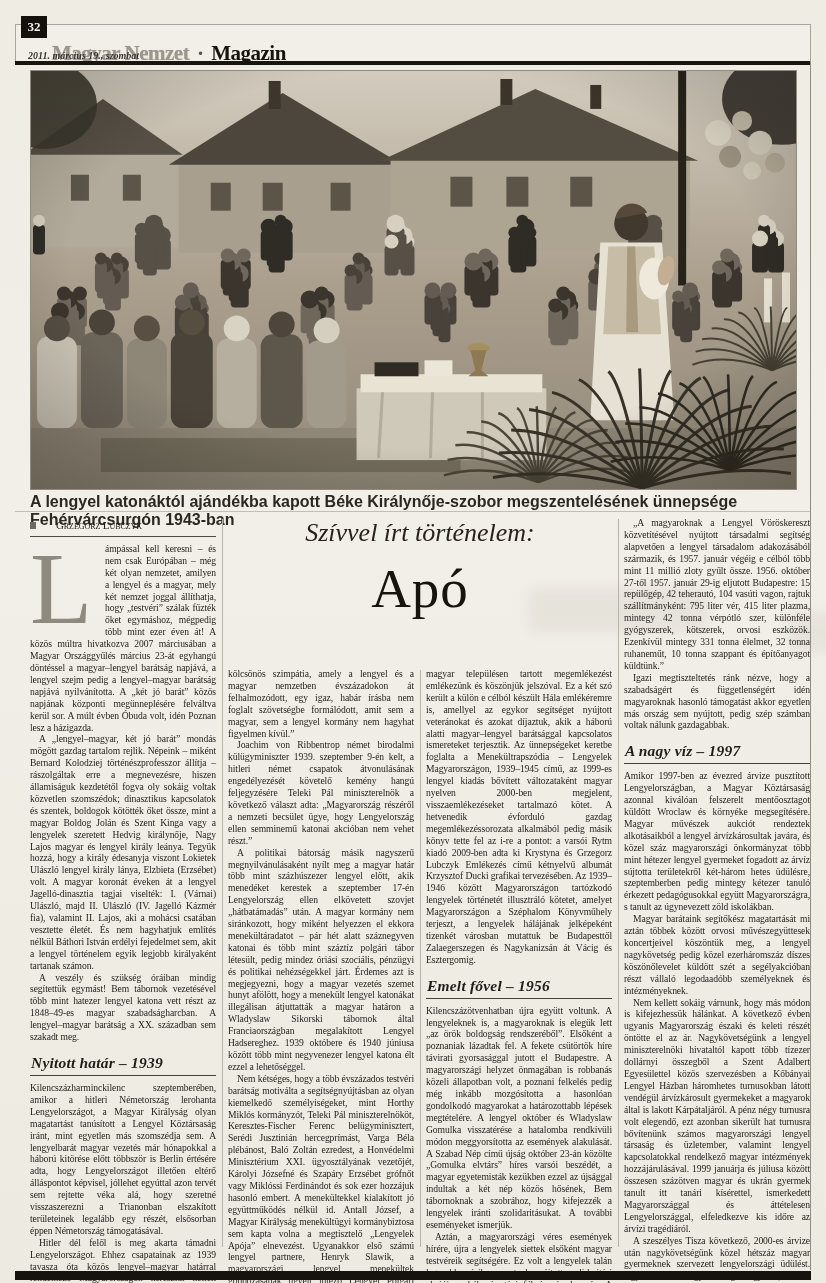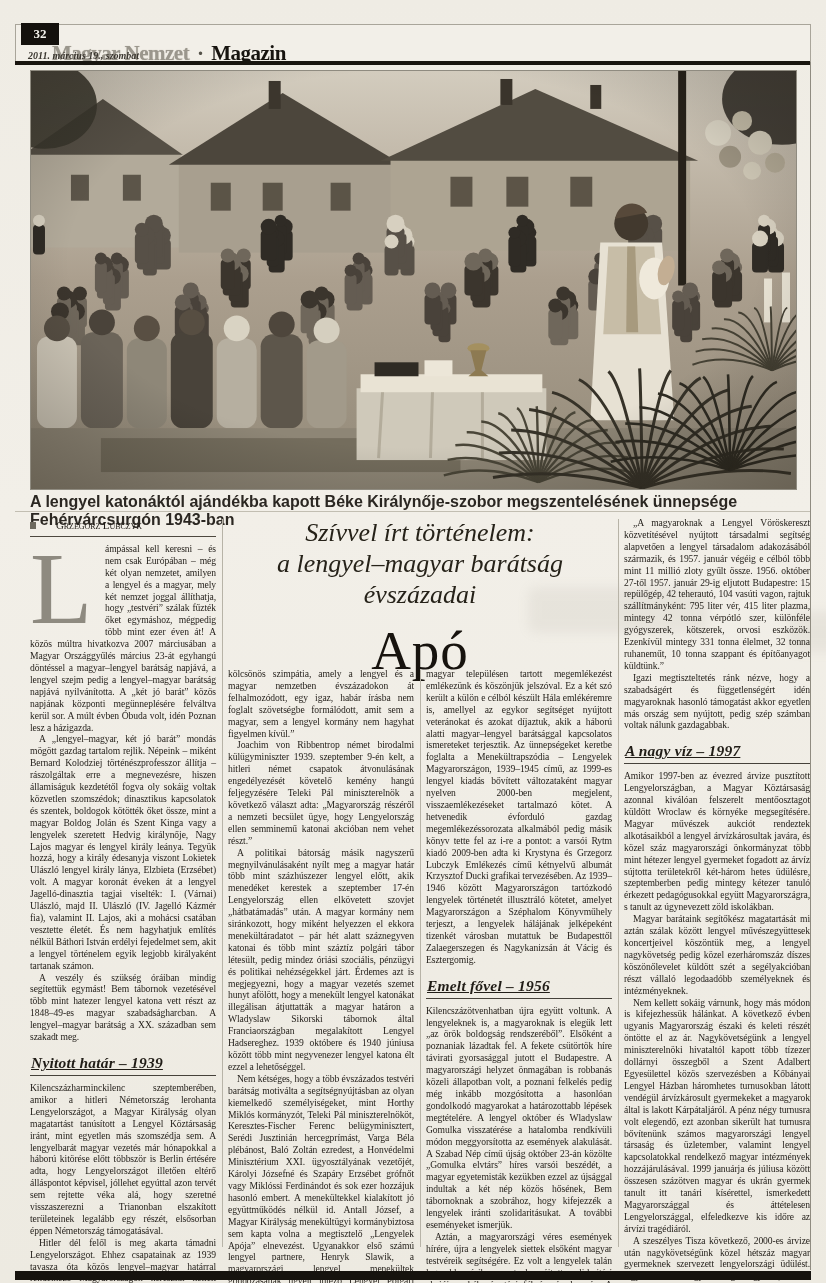--- a/index.html
+++ b/index.html
@@ -5,22 +5,22 @@
   html,body{margin:0;padding:0;}
   body{
     width:826px;height:1283px;position:relative;overflow:hidden;
     background:#e6e3da;
     font-family:"Liberation Serif",serif;color:#1d1a16;
   }
   .page{position:absolute;inset:0;background:linear-gradient(180deg,#efece4 0%,#f2efe8 40%,#edeae1 100%);}
   
   .header-box{position:absolute;left:15px;top:24px;width:794px;height:37px;
     border:1px solid #a9a59a;border-bottom:none;background:#f2efe8;}
-  .pageno{position:absolute;left:5px;top:-9px;width:38px;height:22px;background:#14110d;
-    color:#f4f2ec;font:700 13px/22px "Liberation Serif",serif;text-align:center;margin-top:7px;}
+  .pageno{position:absolute;left:5px;top:-9px;width:26px;height:22px;background:#14110d;
+    color:#f4f2ec;font:700 13px/22px "Liberation Serif",serif;text-align:center;}
   .masthead{position:absolute;left:36px;top:16px;font-weight:700;font-size:21px;letter-spacing:-0.5px;white-space:nowrap;}
   .masthead .mh-light{color:#9a968c;text-shadow:0 0 1px #b9b5aa;}
   .masthead .mh-sep{color:#55524a;margin:0 3px;}
   .masthead .mh-bold{color:#17140f;}
   .issue-date{position:absolute;left:12px;bottom:1px;font-style:italic;font-weight:700;font-size:10px;color:#3a362f;}
   .header-rule{position:absolute;left:15px;top:61px;width:795px;height:4px;background:#18150f;}
   
   .photo{position:absolute;left:30px;top:70px;width:765px;height:418px;border:1px solid #8f8b80;
     background:#a59d8e;overflow:hidden;}
   .photo svg{display:block;width:100%;height:100%;}
@@ -47,21 +47,21 @@
   
   .col p{margin:0;font-size:9.6px;line-height:11.9px;text-align:justify;text-indent:9px;letter-spacing:-0.08px;color:#211d18;}
   .col p.flush{text-indent:0;}
   .byline{display:flex;align-items:center;gap:20px;border-bottom:1px solid #4d483f;
     padding:2px 0 4px 0;margin:1px 0 6px 0 !important;
     font-variant:small-caps;letter-spacing:1.4px;font-size:11px !important;text-indent:0 !important;text-align:left !important;}
   .byline-sq{display:inline-block;width:6px;height:7px;background:#6e6a5f;flex:0 0 auto;}
   .dropcap{float:left;font-size:102px;line-height:86px;width:68px;color:#8e8a80;
     margin:3px 7px 0 0;font-weight:400;}
   .subhead{font-style:italic;font-weight:700;font-size:15.5px;letter-spacing:.2px;color:#211d17;
-    border-bottom:1.5px solid #45413a;padding:0 0 3px 1px;margin:11px 0 6px 0;font-family:"Liberation Serif",serif;text-decoration:underline;}
+    border-bottom:1.5px solid #45413a;padding:0 0 3px 1px;margin:11px 0 6px 0;font-family:"Liberation Serif",serif;}
   
   .right-edge{position:absolute;left:810px;top:62px;width:1px;height:1208px;background:#8f8b80;}
   .bottom-band{position:absolute;left:15px;top:1271px;width:796px;height:9px;background:#16130e;}
 </style>
 </head>
 <body>
 
 <div class="page">
 
   <div class="header-box">
@@ -428,21 +428,20 @@
     </svg>
   </div>
   <div class="caption">A lengyel katonáktól ajándékba kapott Béke Királynője-szobor megszentelésének ünnepsége Fehérvárcsurgón 1943-ban</div>
   <div class="caption-rule"></div>
 
   <div class="article">
     <div class="kicker-block">
       <div class="bleed bleed-a"></div>
       <div class="bleed bleed-b"></div>
       <p class="kicker">Szívvel írt történelem:</p>
-      <p class="kicker">a lengyel–magyar barátság évszázadai</p>
       <h1 class="headline">Apó</h1>
     </div>
     <div class="col col-1">
         <p class="byline">
           <span class="byline-sq"></span>
           <span>Grzegorz Lubczyk</span>
         </p>
         <p class="flush"><span class="dropcap">L</span>ámpással kell keresni – és nem csak Európában – még két olyan nemzetet, amilyen a lengyel és a magyar, mely két nemzet joggal állíthatja, hogy „testvéri” szálak fűzték őket egymáshoz, mégpedig több mint ezer éven át! A közös múltra hivatkozva 2007 márciusában a Magyar Országgyűlés március 23-át egyhangú döntéssel a magyar–lengyel barátság napjává, a lengyel szejm pedig a lengyel–magyar barátság napjává nyilvánította. A „két jó barát” közös napjának központi megünneplésére felváltva kerül sor. A múlt évben Óbuda volt, idén Poznan lesz a házigazda.</p>
         <p>A „lengyel–magyar, két jó barát” mondás mögött gazdag tartalom rejlik. Népeink – miként Bernard Kolodziej történészprofesszor állítja – rászolgáltak erre a megnevezésre, hiszen államiságuk kezdetétől fogva oly sokáig voltak közvetlen szomszédok; dinasztikus kapcsolatok és szentek, boldogok kötötték őket össze, mint a magyar Boldog Jolán és Szent Kinga vagy a lengyelek szeretett Hedvig királynője, Nagy Lajos magyar és lengyel király leánya. Tegyük hozzá, hogy a király édesanyja viszont Lokietek Ulászló lengyel király lánya, Elzbieta (Erzsébet) volt. A magyar koronát éveken át a lengyel Jagelló-dinasztia tagjai viselték: I. (Várnai) Ulászló, majd II. Ulászló (IV. Jagelló Kázmér fia), valamint II. Lajos, aki a mohácsi csatában vesztette életét. És nem hagyhatjuk említés nélkül Báthori István erdélyi fejedelmet sem, akit a lengyel történelem egyik legjobb királyaként tartanak számon.</p>
         <p>A veszély és szükség óráiban mindig segítettük egymást! Bem tábornok vezetésével több mint hatezer lengyel katona vett részt az 1848–49-es magyar szabadságharcban. A lengyel–magyar barátság a XX. században sem szakadt meg.</p>
@@ -460,21 +459,21 @@
         <p class="flush">magyar településen tartott megemlékezést emlékezünk és köszönjük jelszóval. Ez a két szó került a külön e célból készült Hála emlékéremre is, amellyel az egykor segítséget nyújtott veteránokat és azokat díjaztuk, akik a háború alatti magyar–lengyel barátsággal kapcsolatos ismereteket terjesztik. Az ünnepségeket keretbe foglalta a Menekültrapszódia – Lengyelek Magyarországon, 1939–1945 című, az 1999-es lengyel kiadás bővített változataként magyar nyelven 2000-ben megjelent, visszaemlékezéseket tartalmazó kötet. A hetvenedik évforduló gazdag megemlékezéssorozata alkalmából pedig másik könyv tette fel az i-re a pontot: a varsói Rytm kiadó 2009-ben adta ki Krystyna és Grzegorz Lubczyk Emlékezés című kétnyelvű albumát Krzysztof Ducki grafikai tervezésében. Az 1939–1946 között Magyarországon tartózkodó lengyelek történetét illusztráló kötetet, amelyet Magyarországon a Széphalom Könyvműhely terjeszt, a lengyelek hálájának jelképeként tizenkét városban mutattuk be Budapesttől Zalaegerszegen és Nagykanizsán át Vácig és Esztergomig.</p>
         <h3 class="subhead">Emelt fővel – 1956</h3>
         <p class="flush">Kilencszázötvenhatban újra együtt voltunk. A lengyeleknek is, a magyaroknak is elegük lett „az örök boldogság rendszeréből”. Elsőként a poznaniak lázadtak fel. A fekete csütörtök híre távirati gyorsasággal jutott el Budapestre. A magyarországi helyzet önmagában is robbanás közeli állapotban volt, a poznani felkelés pedig még inkább mozgósította a hasonlóan gondolkodó magyarokat a határozottabb lépések megtételére. A lengyel október és Wladyslaw Gomulka visszatérése a hatalomba rendkívüli módon meggyorsította az események alakulását. A Szabad Nép című újság október 23-án közölte „Gomulka elvtárs” híres varsói beszédét, a magyar egyetemisták kezükben ezzel az újsággal indultak a két nép közös hősének, Bem tábornoknak a szobrához, hogy kifejezzék a lengyelek iránti szolidaritásukat. A további eseményeket ismerjük.</p>
         <p>Aztán, a magyarországi véres események hírére, újra a lengyelek siettek elsőként magyar testvéreik segítségére. Ez volt a lengyelek talán legszebb másik nemzetnek nyújtott szolidaritási akciója a háború utáni fél évszázad során. A véradó állomások előtt hosszú sorokban várakoztak azok, akik vérüket küldték a kommunisták és a szovjet csapatok ellen harcoló „magyar testvéreknek”. A lengyel városok utcáin pénzt gyűjtöttek gyógyszerre, kötszerre, élelemre, takaróra. Már október 26-án megérkezett Budapestre – külföldről elsőként – egy lengyel kormánygép az akkor leginkább szükséges vér- és gyógyszerszállítmánnyal.</p>
       </div>
     <div class="col col-4">
         <p>„A magyaroknak a Lengyel Vöröskereszt közvetítésével nyújtott társadalmi segítség alapvetően a lengyel társadalom adakozásából származik, és 1957. január végéig e célból több mint 11 millió zloty gyűlt össze. 1956. október 27-től 1957. január 29-ig eljutott Budapestre: 15 repülőgép, 42 teherautó, 104 vasúti vagon, rajtuk szállítmányként: 795 liter vér, 415 liter plazma, mintegy 42 tonna vérpótló szer, különféle gyógyszerek, kötszerek, orvosi eszközök. Ezenkívül mintegy 331 tonna élelmet, 32 tonna ruhaneműt, 10 tonna szappant és építőanyagot küldtünk.”</p>
         <p>Igazi megtiszteltetés ránk nézve, hogy a szabadságért és függetlenségért idén magyaroknak hasonló támogatást akkor egyetlen más ország sem nyújtott, pedig szép számban voltak nálunk gazdagabbak.</p>
         <h3 class="subhead">A nagy víz – 1997</h3>
         <p class="flush">Amikor 1997-ben az évezred árvize pusztított Lengyelországban, a Magyar Köztársaság azonnal kiválóan felszerelt mentőosztagot küldött Wroclaw és környéke megsegítésére. Magyar művészek aukciót rendeztek alkotásaikból a lengyel árvízkárosultak javára, és közel száz magyarországi önkormányzat több mint hétezer lengyel gyermeket fogadott az árvíz sújtotta területekről két-három hetes üdülésre, szeptemberben pedig mintegy kétezer tanuló érkezett pedagógusokkal együtt Magyarországra, s tanult az úgynevezett zöld iskolákban.</p>
-        <p>Magyar barátaink segítőkész magatartását mi aztán szálak között lengyel művészegyüttesek koncertjeivel köszöntük meg, a lengyel nagykövetség pedig közel ezerháromszáz díszes köszönőlevelet küldött szét a segélyakcióban részt vállaló legodaadóbb személyeknek és intézményeknek.</p>
+        <p>Magyar barátaink segítőkész magatartását mi aztán többek között orvosi művészegyüttesek koncertjeivel köszöntük meg, a lengyel nagykövetség pedig közel ezerháromszáz díszes köszönőlevelet küldött szét a segélyakcióban részt vállaló legodaadóbb személyeknek és intézményeknek.</p>
         <p>Nem kellett sokáig várnunk, hogy más módon is kifejezhessük hálánkat. A következő évben ugyanis Magyarország északi és keleti részét öntötte el az ár. Nagykövetségünk a lengyel miniszterelnöki hivataltól kapott több tízezer dollárnyi összegből a Szent Adalbert Egyesülettel közös szervezésben a Kőbányai Lengyel Házban háromhetes turnusokban látott vendégül árvízkárosult gyermekeket a magyarok által is lakott Kárpátaljáról. A pénz négy turnusra volt elegendő, ezt azonban sikerült hat turnusra bővítenünk számos magyarországi lengyel társaság és üzletember, valamint lengyel kapcsolatokkal rendelkező magyar intézmények hozzájárulásával. 1999 januárja és júliusa között összesen százötven magyar és ukrán gyermek tanult itt tanári kísérettel, ismerkedett Magyarországgal és áttételesen Lengyelországgal, elfeledkezve kis időre az árvízi tragédiáról.</p>
         <p>A szeszélyes Tisza következő, 2000-es árvize után nagykövetségünk közel hétszáz magyar gyermeknek szervezett lengyelországi üdülést. Ugyanekkor a magyarországi lengyelek, köztük üzletemberek által összeadott pénzből újjáépítették Vámosújfalu iskoláját, Szolnokot pedig heteken át védték az árvíztől lengyel katasztrófaelhárítók. Méghozzá sikeresen.</p>
       </div>
     <div class="vrule vr-1"></div>
     <div class="vrule vr-2"></div>
     <div class="vrule vr-3"></div>
   </div>
 
   <div class="right-edge"></div>
   <div class="bottom-band"></div>

